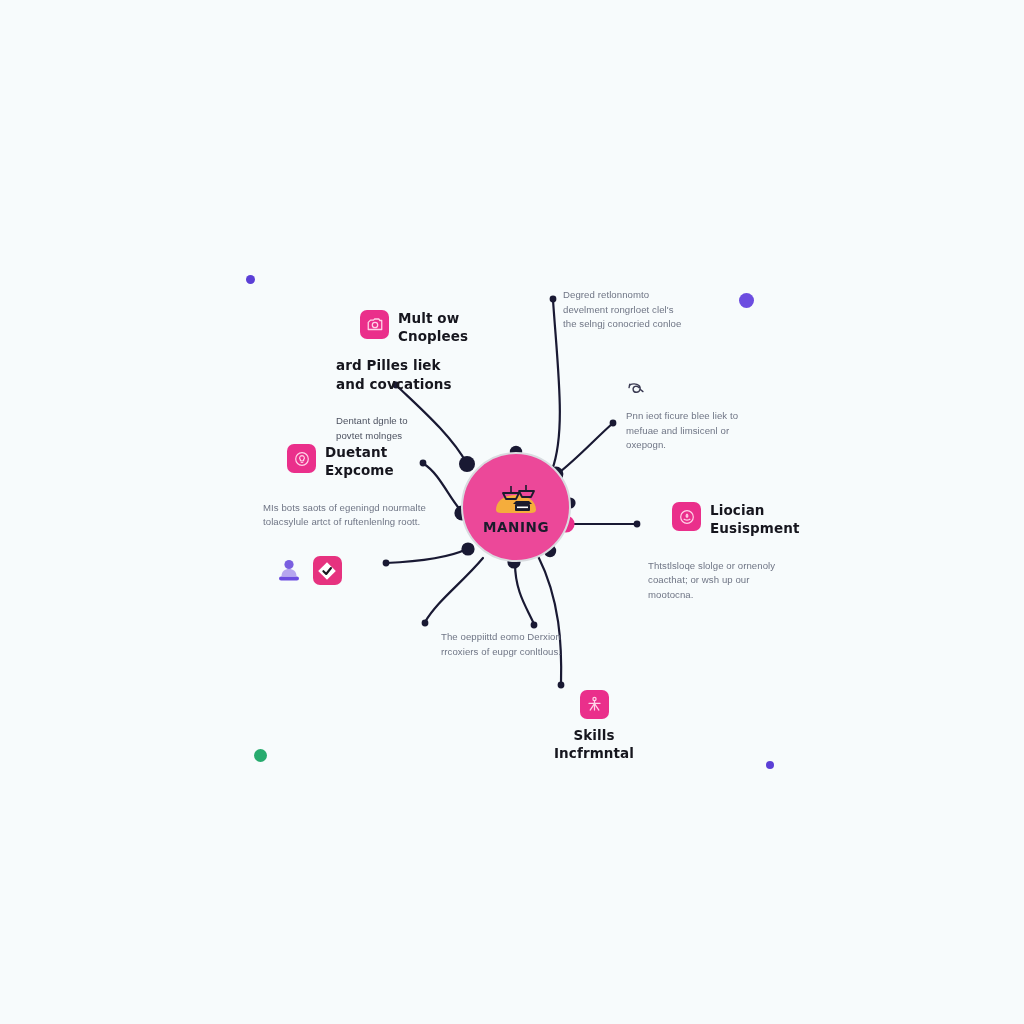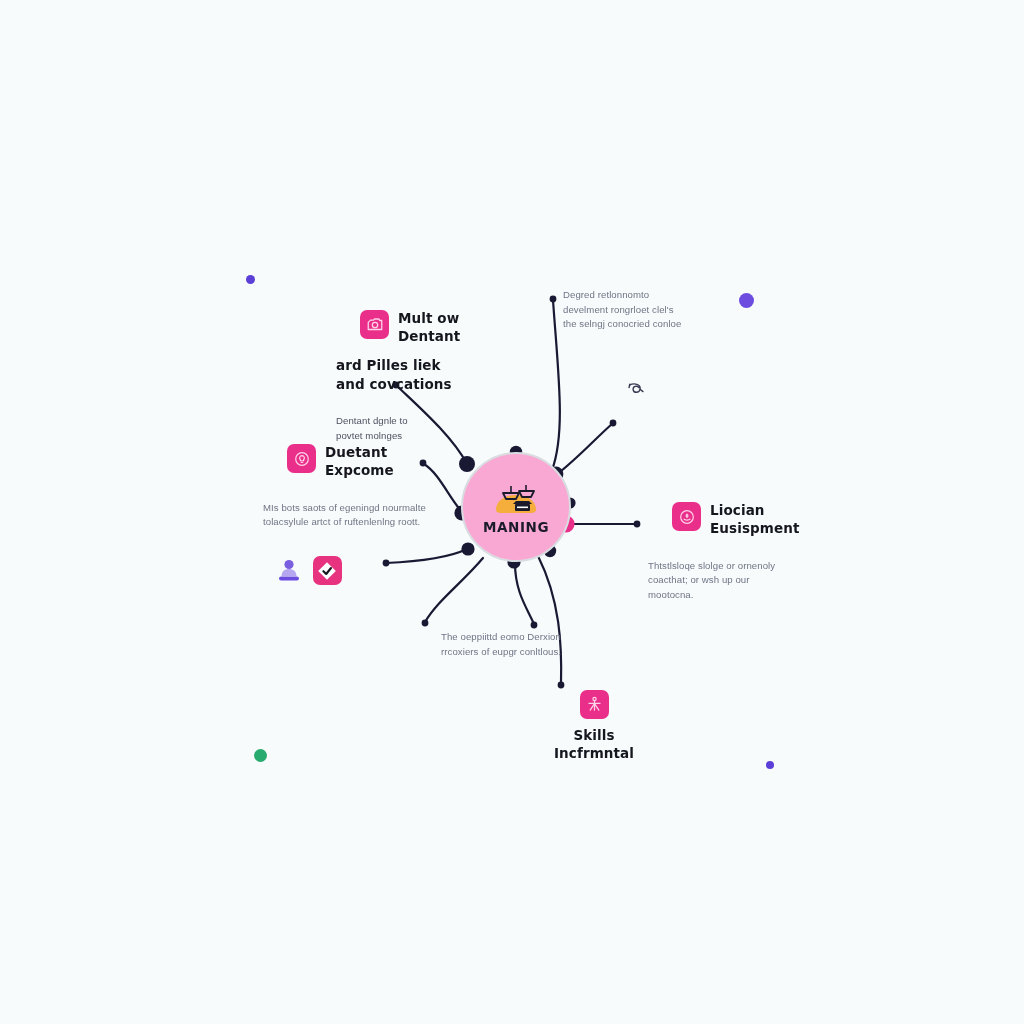--- a/index.html
+++ b/index.html
@@ -30,21 +30,21 @@
   }
 
   
   .hub {
     position: absolute;
     left: 461px;
     top: 452px;
     width: 110px;
     height: 110px;
     border-radius: 50%;
-    background: #f9a8d4;
+    background: #ec4899;
     border: 2px solid #d9dce0;
     box-sizing: border-box;
     display: flex;
     flex-direction: column;
     align-items: center;
     justify-content: center;
     z-index: 6;
   }
   .hub-logo {
     width: 56px;
@@ -211,21 +211,21 @@
   <div class="branch" id="b-top-left">
     <div class="branch-head">
       <div class="tile pink">
         <svg width="18" height="18" viewBox="0 0 24 24" fill="none" stroke="#ffd3e8" stroke-width="1.7" stroke-linejoin="round">
           <path d="M3 8.5 L6 5.5 L10 5.5 L11.5 4 L17 4 L18.5 6 L21 6 L21 18 L3 18 Z"></path>
           <circle cx="12" cy="12" r="3.6"></circle>
         </svg>
       </div>
       <div class="head-text blur-soft">
         <div>Mult ow</div>
-        <div>Dentant</div>
+        <div>Cnoplees</div>
       </div>
     </div>
     <div class="head-text loose blur-soft head-lines">
       <div>ard Pilles liek</div>
       <div>and covcations</div>
     </div>
     <div class="sub-text dark blur-mid">
       <div>Dentant dgnle to</div>
       <div>povtet molnges</div>
     </div>
@@ -274,20 +274,25 @@
     </div>
   </div>
 
   <div class="branch" id="b-right-upper">
     <div style="margin-bottom:6px;">
       <svg width="20" height="18" viewBox="0 0 24 22" fill="none" stroke="#3a3a52" stroke-width="1.7" stroke-linecap="round" stroke-linejoin="round">
         <path d="M4 5 C10 2 18 4 17 10 C16 15 9 15 8.5 10.5 C8 6.5 13 5 15.5 8"></path>
         <path d="M17 10 L20.5 13"></path>
         <path d="M4.5 4 L3.5 8"></path>
       </svg>
+    </div>
+    <div class="sub-text blur-mid" style="margin-top:0;">
+      <div>Pnn ieot ficure blee liek to</div>
+      <div>mefuae and limsicenl or</div>
+      <div>oxepogn.</div>
     </div>
   </div>
 
   <div class="branch" id="b-bottom">
     <div class="sub-text blur-mid" style="margin-top:0;">
       <div>The oeppiittd eomo Derxion</div>
       <div>rrcoxiers of eupgr conltlous.</div>
     </div>
   </div>
 

